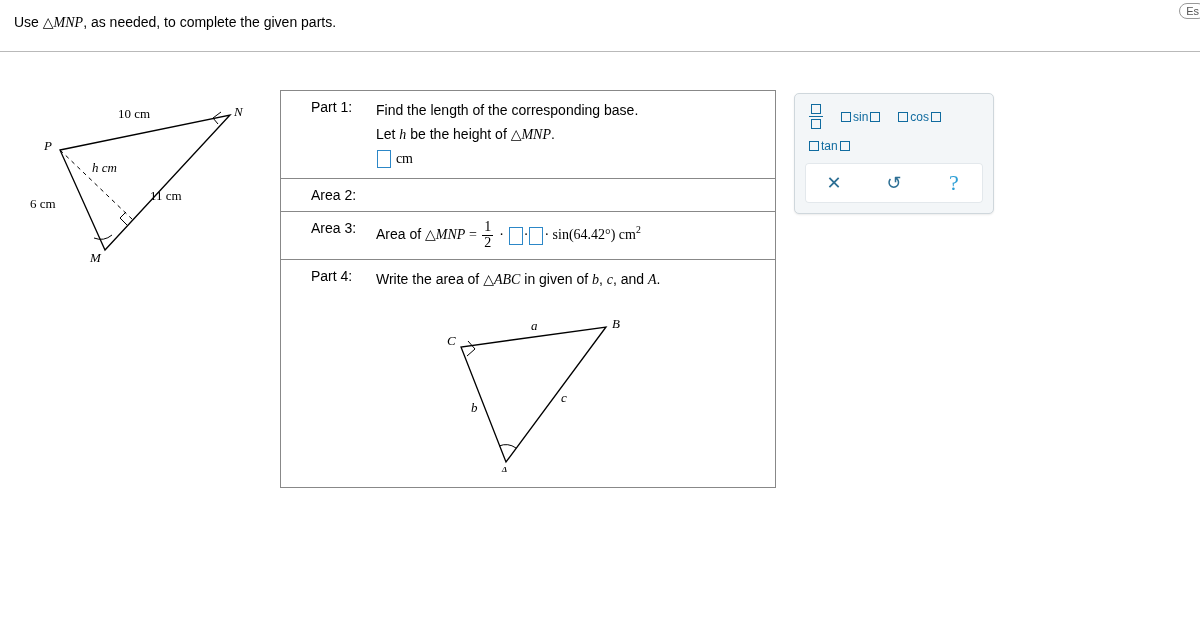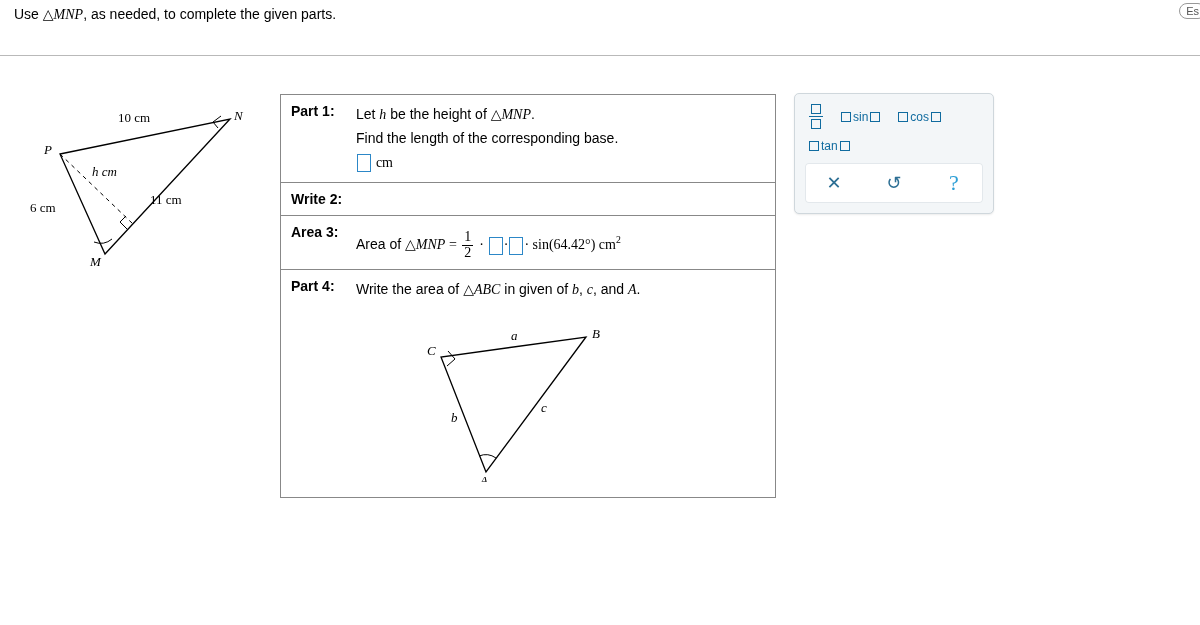--- a/index.html
+++ b/index.html
@@ -7,42 +7,44 @@
     margin: 0; padding: 0;
     width: 1200px; height: 625px;
     font-family: Verdana, Arial, sans-serif;
     font-size: 14px;
     color: #000;
     background: #fff;
     position: relative;
     overflow: hidden;
   }
   .instruction {
-    padding: 6px 14px 32px 14px;
+    padding: 6px 14px 20px 14px;
     border-bottom: 1px solid #b9b9b9;
+    margin-top: 8px;
   }
   .math-it { font-family: "Times New Roman", serif; font-style: italic; }
   .math-rm { font-family: "Times New Roman", serif; }
   .tri { font-family: Arial, sans-serif; }
   .content { display: flex; align-items: flex-start; padding-top: 38px; }
   .diagram-col { width: 280px; flex: 0 0 280px; position: relative; height: 220px; }
   .parts-col {
     flex: 0 0 496px;
     border: 1px solid #888;
   }
   .part {
     border-bottom: 1px solid #888;
     display: flex;
     padding: 8px 10px;
   }
   .part:last-child { border-bottom: none; }
   .part-label {
-    font-weight: bold;
+    font-weight: normal;
     width: 65px;
     flex: 0 0 65px;
+    margin-left: 20px;
   }
   .part-body { flex: 1; line-height: 1.7; }
   .input-box {
     display: inline-block;
     width: 14px; height: 18px;
     border: 1px solid #2c87c7;
     vertical-align: middle;
     background: #fff;
     margin: 0 1px;
   }
@@ -127,41 +129,41 @@
       <text x="150" y="110">11 cm</text>
       <text x="92" y="82" font-style="italic">h cm</text>
     </svg>
   </div>
 
   <div class="parts-col">
 
     <div class="part">
       <div class="part-label">Part 1:</div>
       <div class="part-body">
+        <div>Find the length of the corresponding base.</div>
         <div>
           <span>Let </span><span class="math-it">h</span><span> be the height of </span><span class="tri">△</span><span class="math-it">MNP</span><span>.</span>
         </div>
-        <div>Find the length of the corresponding base.</div>
         <div>
           <span class="input-box"></span>
           <span class="math-rm">cm</span>
         </div>
       </div>
     </div>
 
     <div class="part">
-      <div class="part-label">Write 2:</div>
+      <div class="part-label">Area 2:</div>
       <div class="part-body">
       </div>
     </div>
 
     <div class="part">
       <div class="part-label">Area 3:</div>
       <div class="part-body">
-        <div style="margin-top:6px;">
+        <div style="">
           <span>Area of </span><span class="tri">△</span><span class="math-it">MNP</span><span class="math-rm"> = </span>
           <span class="frac">
             <span class="num" style="font-style:normal;">1</span>
             <span class="den">2</span>
           </span>
           <span class="math-rm">·</span>
           <span class="input-box"></span><span class="math-rm">·</span><span class="input-box"></span><span class="math-rm">·</span><span class="math-rm"> sin</span><span class="math-rm">(64.42°)</span><span class="math-rm"> cm</span><span class="math-rm sup">2</span>
         </div>
       </div>
     </div>

